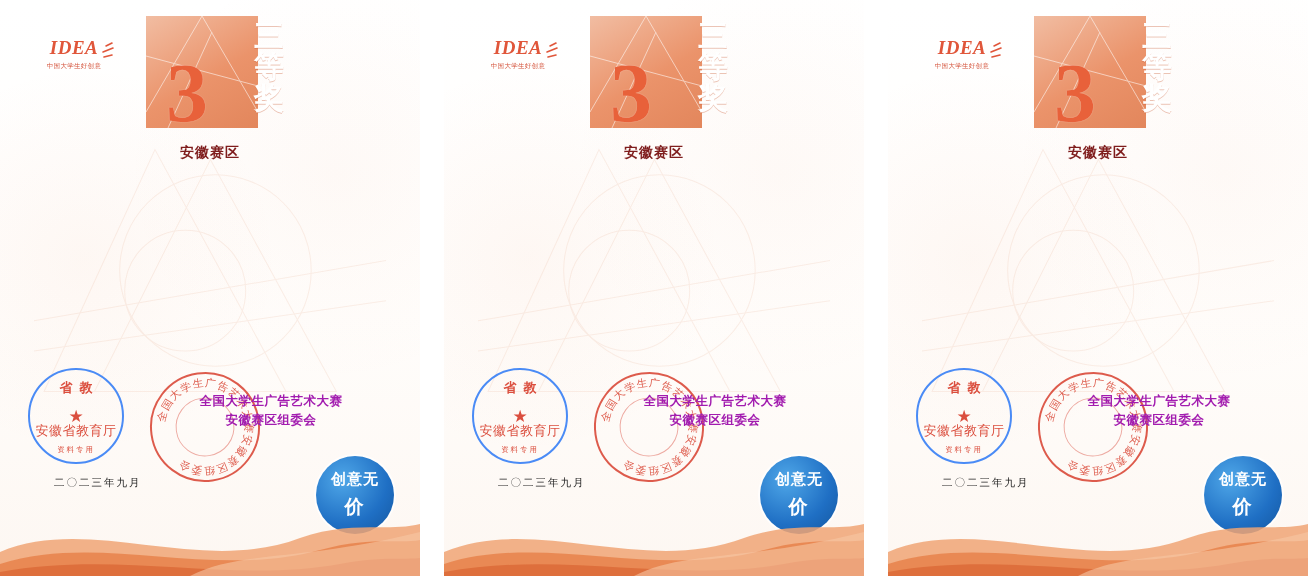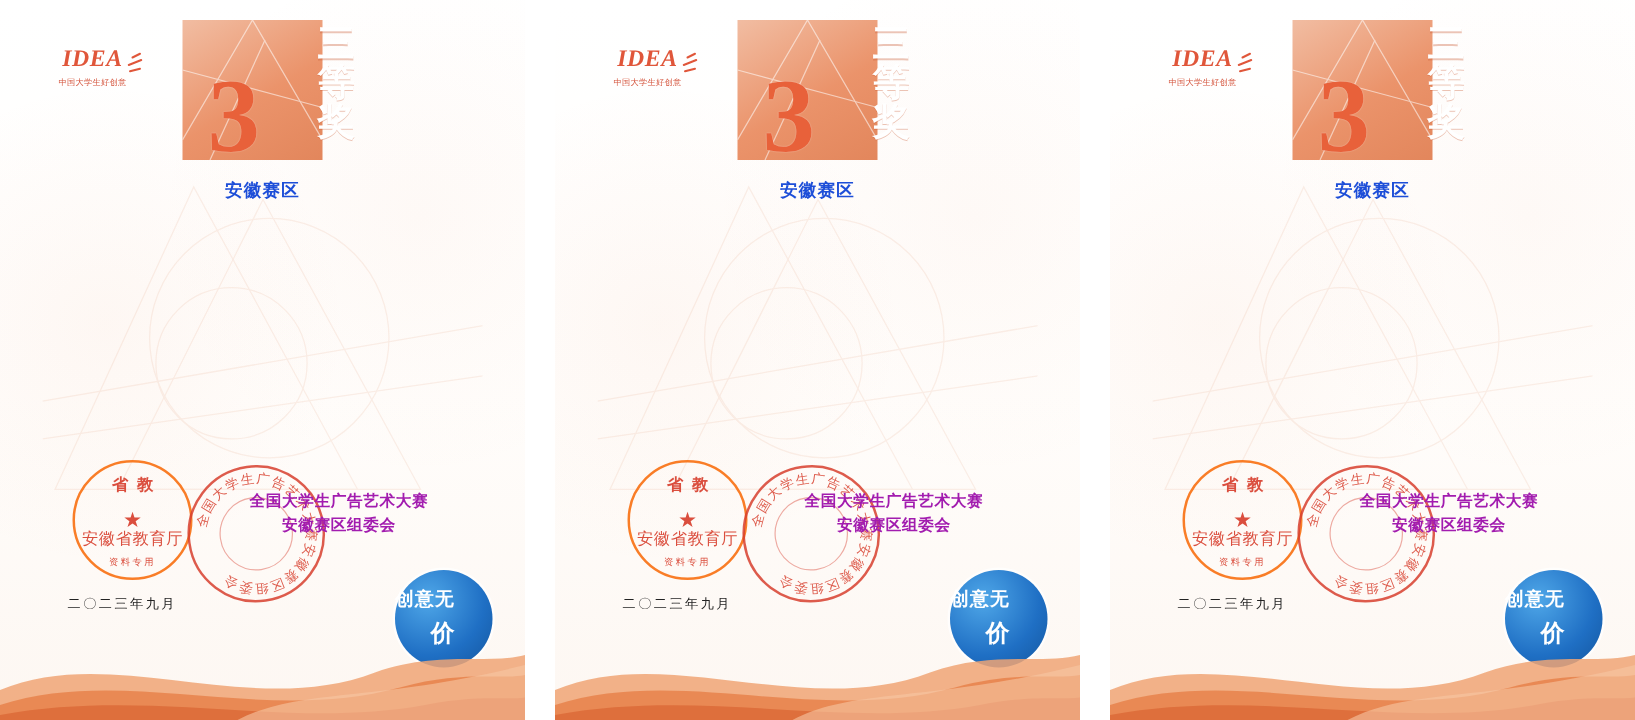--- a/index.html
+++ b/index.html
@@ -127,21 +127,21 @@
     color: #ffffff;
     text-shadow: 0 1px 0 rgba(200,90,50,.35);
   }
   .award-region {
     position: absolute;
     left: 50%;
     transform: translateX(-50%);
     bottom: 4px;
     font-size: 14px;
     font-weight: bold;
-    color: #1d4ed8;
+    color: #7f1d1d;
     white-space: nowrap;
     letter-spacing: 1px;
   }
 
   
   .titles {
     text-align: center;
     margin-top: 4px;
   }
   .title-cn {
@@ -193,23 +193,23 @@
 
   
   .stamps {
     position: absolute;
     left: 0; right: 0;
     bottom: 78px;
     height: 130px;
   }
   .seal {
     position: absolute;
-    left: 58px; top: 0px;
+    left: 28px; top: 0px;
     width: 96px; height: 96px;
-    border: 2px solid #f97316;
+    border: 2px solid #3b82f6;
     border-radius: 50%;
     color: #d8402f;
     opacity: .92;
   }
   .seal .s-top {
     position: absolute;
     left: 0; right: 0; top: 9px;
     text-align: center;
     font-size: 13px;
     font-weight: bold;
@@ -281,21 +281,21 @@
     bottom: 42px;
     width: 78px; height: 78px;
     border-radius: 50%;
     background: radial-gradient(circle at 34% 30%, #4fa7e8 0%, #1f6fc4 60%, #14569e 100%);
     color: #fff;
     box-shadow: 0 0 0 2px rgba(255,255,255,.7);
   }
   .badge .b1 {
     position: absolute;
     left: 0; right: 0; top: 14px;
-    text-align: left;
+    text-align: center;
     font-size: 15px;
     font-weight: bold;
     letter-spacing: 1px;
   }
   .badge .b2 {
     position: absolute;
     left: 0; right: 0; top: 38px;
     text-align: center;
     font-size: 19px;
     font-weight: bold;

